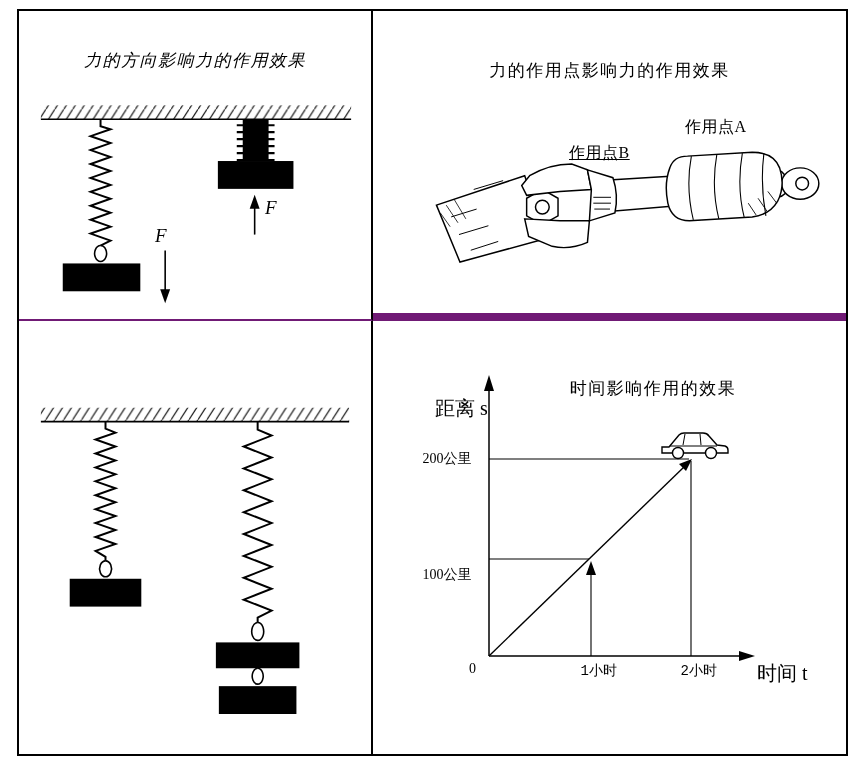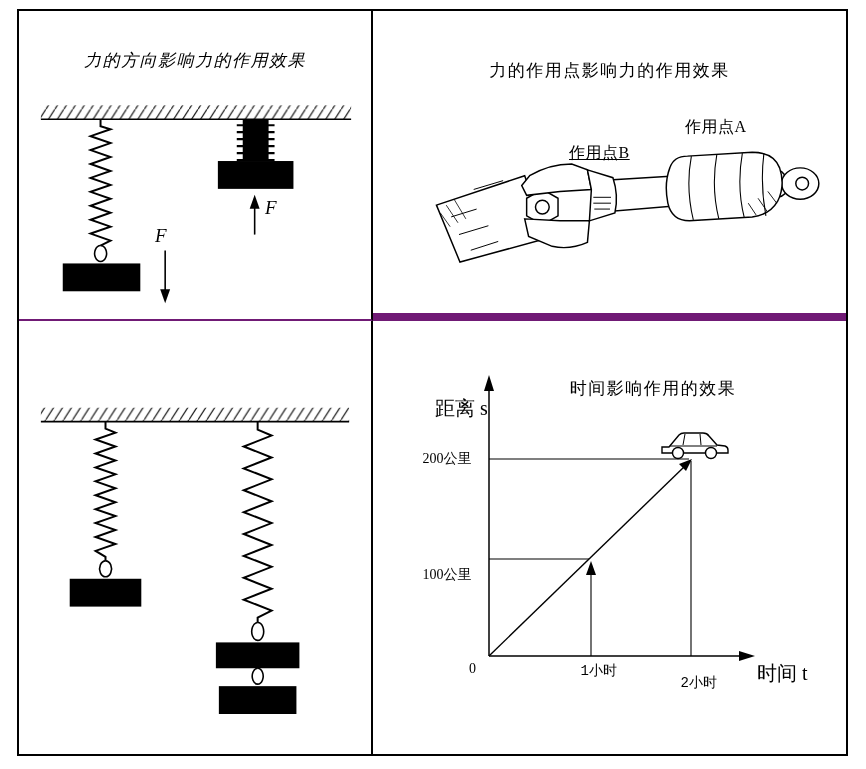--- a/index.html
+++ b/index.html
@@ -161,17 +161,17 @@
         <circle cx="305" cy="132" r="5.5" fill="#fff" stroke="#000" stroke-width="1.4"></circle>
         <circle cx="338" cy="132" r="5.5" fill="#fff" stroke="#000" stroke-width="1.4"></circle>
       </g>
     </svg>
     <div class="panel-title t4">时间影响作用的效果</div>
     <div class="lbl axis-label" style="left:62px; top:74px;">距离 s</div>
     <div class="lbl tick tick-right" style="left:40px; top:129px; width:68px;">200公里</div>
     <div class="lbl tick tick-right" style="left:40px; top:213px; width:68px;margin-top:32px;">100公里</div>
     <div class="lbl tick" style="left:96px; top:340px;">0</div>
     <div class="lbl tick tick-center" style="left:192px; top:341px; width:52px;">1小时</div>
-    <div class="lbl tick tick-center" style="left:292px; top:341px; width:52px;margin-top:12px;">2小时</div>
+    <div class="lbl tick tick-center" style="left:292px; top:341px; width:52px;">2小时</div>
     <div class="lbl axis-label" style="left:384px; top:339px;">时间 t</div>
   </div>
 
 </div>
 
 </body></html>

